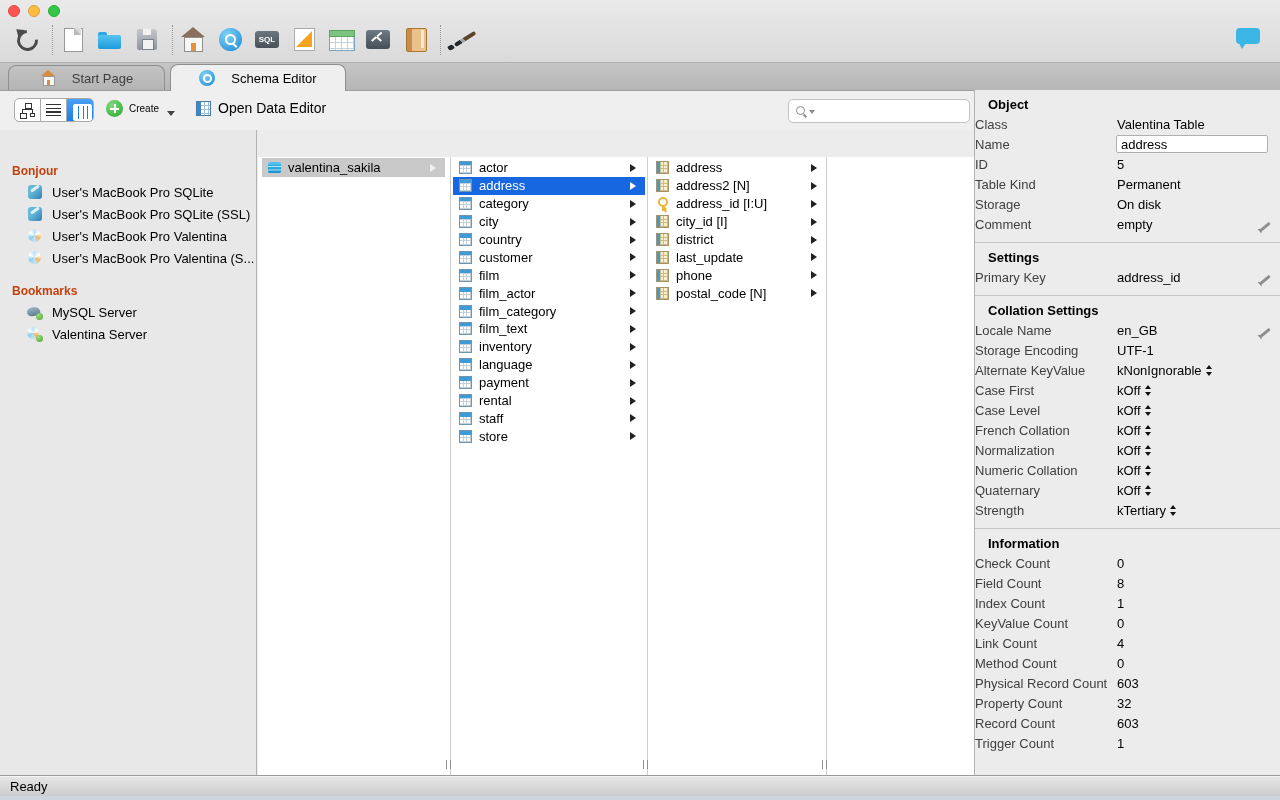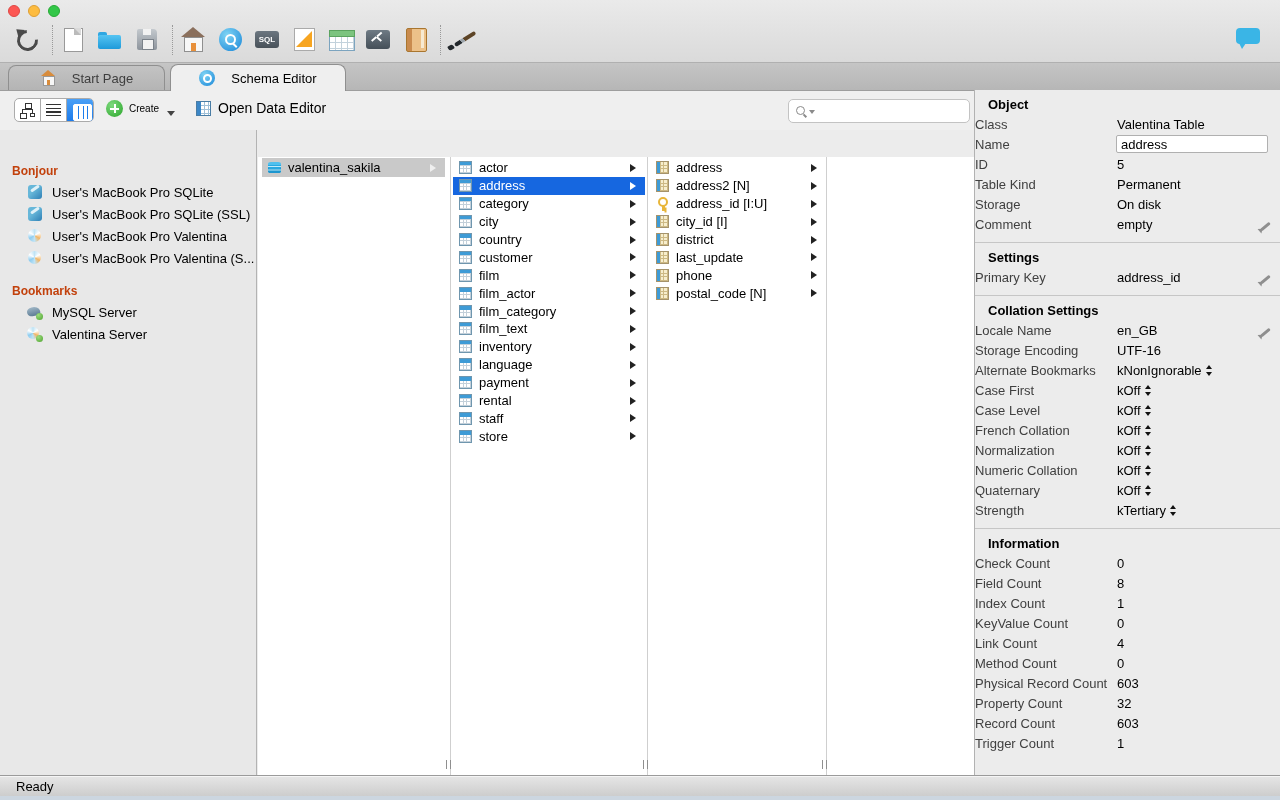--- a/index.html
+++ b/index.html
@@ -182,21 +182,21 @@
 .pencil{display:none;position:absolute;right:8px;top:5px;width:14px;height:14px}
 .has-pencil .pencil{display:block}
 .pencil::before{content:"";position:absolute;left:2px;top:6px;width:11px;height:3px;background:#8f8f8f;border-radius:1px;transform:rotate(-40deg)}
 .pencil::after{content:"";position:absolute;left:0;top:9px;border-left:3px solid transparent;border-right:3px solid transparent;border-bottom:4px solid #8f8f8f;transform:rotate(50deg)}
 
 
 .pansep{position:absolute;left:974px;top:90px;width:1px;height:685px;background:#b2b2b2}
 
 
 .statusbar{position:absolute;left:0;top:775px;width:1280px;height:25px;background:linear-gradient(#e6e6e6,#c8c8c8);border-top:1px solid #9b9b9b;box-shadow:inset 0 1px 0 #f5f5f5}
-.statusbar .txt{padding-left:16px;line-height:22px}
+.statusbar .txt{padding-left:10px;line-height:22px}
 .bottomstrip{position:absolute;left:0;top:796px;width:1280px;height:4px;background:#ccd6e0}
 </style>
 </head>
 <body>
 
 <div class="win">
   <div class="chrome">
     <div class="lights">
       <span class="light red"></span>
       <span class="light yellow"></span>
@@ -525,24 +525,24 @@
       <div class="insp-h">Collation Settings</div>
       <div>
 
       <div class="insp-row has-pencil">
             <span class="insp-label">Locale Name</span>
             <span class="insp-value">en_GB</span>
             <span class="pencil"></span>
           </div>
           <div class="insp-row">
             <span class="insp-label">Storage Encoding</span>
-            <span class="insp-value">UTF-16</span>
-          </div>
-          <div class="insp-row has-stepper">
-            <span class="insp-label">Alternate Bookmarks</span>
+            <span class="insp-value">UTF-1</span>
+          </div>
+          <div class="insp-row has-stepper">
+            <span class="insp-label">Alternate KeyValue</span>
             <span class="insp-value">kNonIgnorable</span>
             <span class="updown"></span>
           </div>
           <div class="insp-row has-stepper">
             <span class="insp-label">Case First</span>
             <span class="insp-value">kOff</span>
             <span class="updown"></span>
           </div>
           <div class="insp-row has-stepper">
             <span class="insp-label">Case Level</span>

